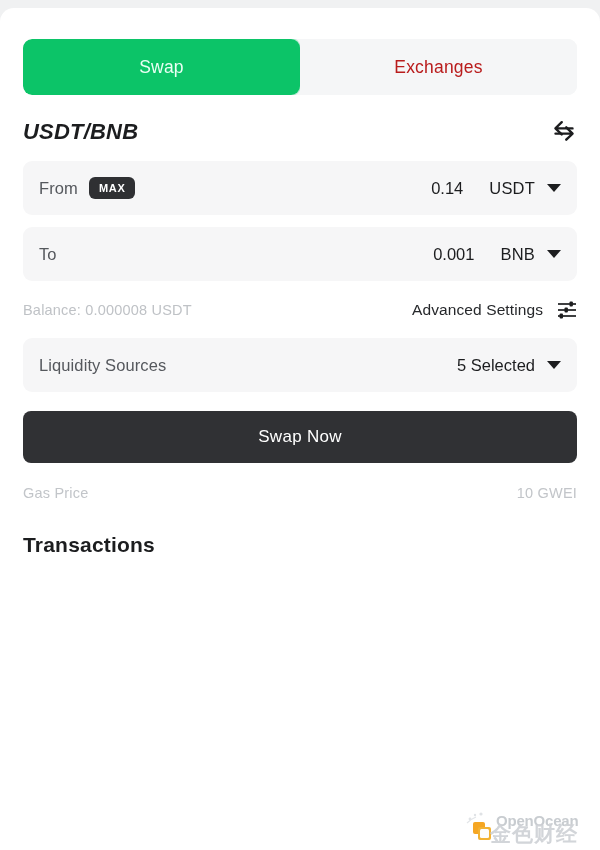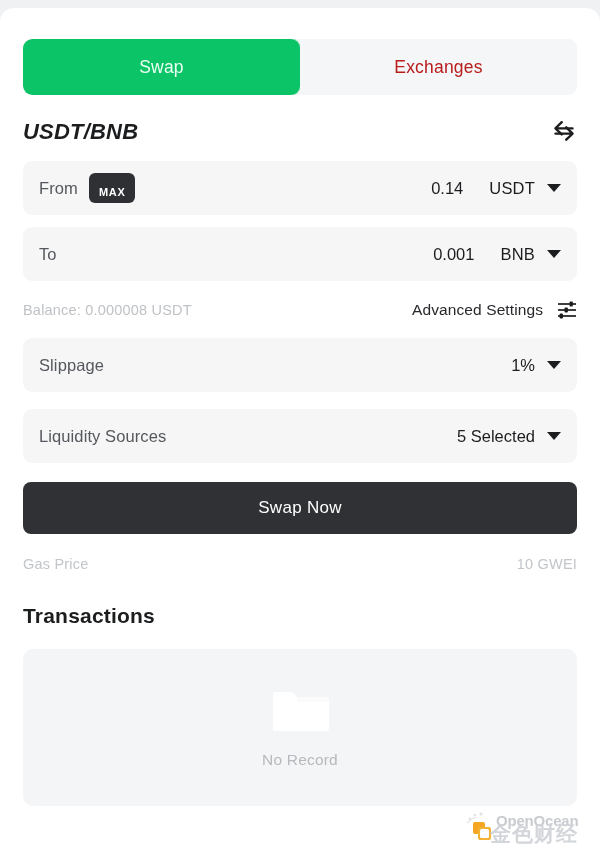--- a/index.html
+++ b/index.html
@@ -104,21 +104,21 @@
     letter-spacing: 0.1px;
   }
   .max-badge {
     margin-left: 11px;
     background: #2f3033;
     color: #ffffff;
     font-size: 11px;
     font-weight: bold;
     letter-spacing: 0.7px;
     border-radius: 6px;
-    padding: 14px 10px 5px 10px;
+    padding: 6px 10px 5px 10px;
     line-height: 1;
     cursor: pointer;
   }
   .field-spacer { flex: 1 1 auto; }
   .amount {
     font-size: 16.5px;
     color: #1c1d1f;
     text-align: right;
   }
   .token-name {
@@ -334,52 +334,39 @@
           <line x1="1" y1="3" x2="19" y2="3" stroke="#1c1d1f" stroke-width="1.7"></line>
           <rect x="12.5" y="0.6" width="3.4" height="4.8" rx="1" fill="#1c1d1f"></rect>
           <line x1="1" y1="9" x2="19" y2="9" stroke="#1c1d1f" stroke-width="1.7"></line>
           <rect x="7.5" y="6.6" width="3.4" height="4.8" rx="1" fill="#1c1d1f"></rect>
           <line x1="1" y1="15" x2="19" y2="15" stroke="#1c1d1f" stroke-width="1.7"></line>
           <rect x="2.6" y="12.6" width="3.4" height="4.8" rx="1" fill="#1c1d1f"></rect>
         </svg>
       </span>
     </div>
 
-    <div class="setting-row">
-      <span class="setting-label">Slippage</span>
-      <span class="field-spacer"></span>
-      <span class="setting-value">1%</span>
-      <span class="caret"></span>
-    </div>
 
     <div class="setting-row">
       <span class="setting-label">Liquidity Sources</span>
       <span class="field-spacer"></span>
       <span class="setting-value">5 Selected</span>
       <span class="caret"></span>
     </div>
 
     <div class="swap-btn">
       <span>Swap Now</span>
     </div>
 
     <div class="gas-row">
       <span class="gas-label">Gas Price</span>
       <span class="gas-value">10 GWEI</span>
     </div>
 
     <div class="tx-heading">Transactions</div>
 
-    <div class="tx-card">
-      <svg class="folder-icon" viewBox="0 0 58 46">
-        <path d="M2 8 a3 3 0 0 1 3 -3 h16 l5 5 h29 a3 3 0 0 1 3 3 v28 a3 3 0 0 1 -3 3 H5 a3 3 0 0 1 -3 -3 Z" fill="#ffffff"></path>
-        <path d="M26 10 h29 a3 3 0 0 1 3 3 v2 H26 Z" fill="#fbfbfb"></path>
-      </svg>
-      <div class="no-record">No Record</div>
-    </div>
 
   </div>
 </div>
 
 <div class="watermark">
   <svg class="wm-logo" viewBox="0 0 34 32">
     <rect x="9" y="12" width="12" height="12" rx="2" fill="#f5a623"></rect>
     <rect x="14" y="17" width="13" height="13" rx="2" fill="#f2b233"></rect>
     <rect x="16" y="19" width="9" height="9" rx="1.5" fill="#fdfdfd"></rect>
     <circle cx="6" cy="9" r="1.4" fill="#e0e3e6"></circle>

